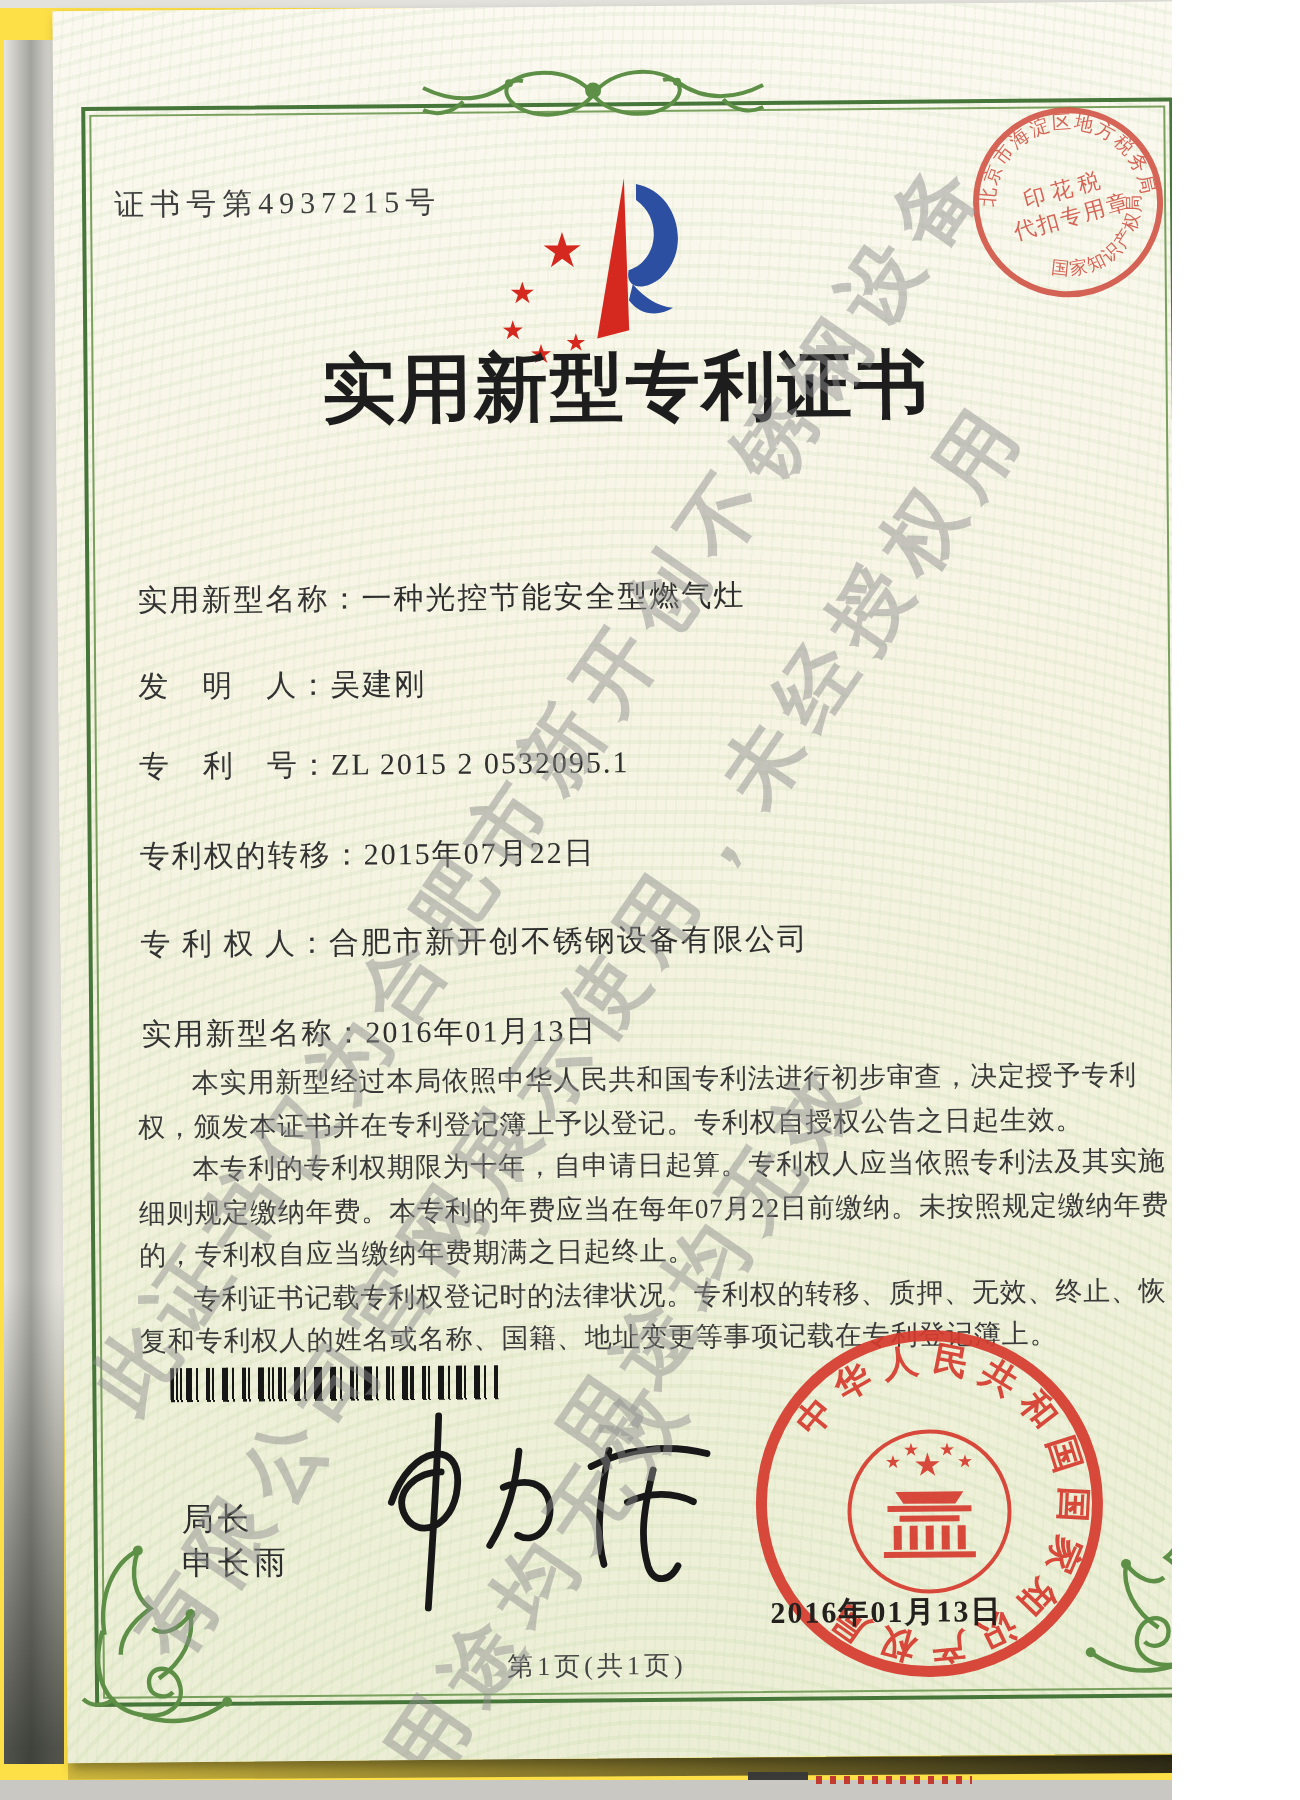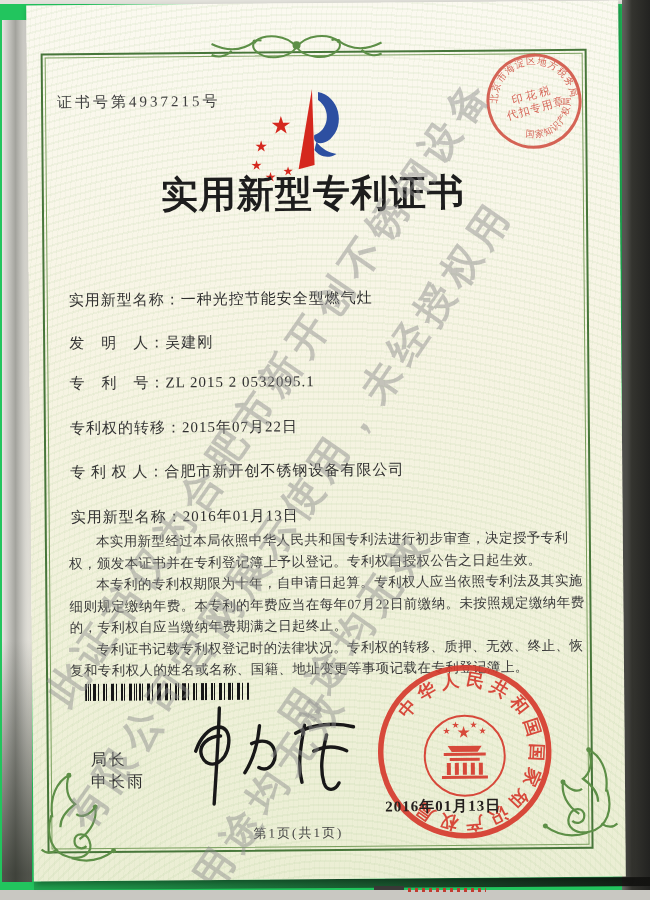--- a/index.html
+++ b/index.html
@@ -1,16 +1,16 @@
 <!DOCTYPE html>
 <html><head>
 <meta charset="utf-8">
 <style>
   html,body{margin:0;padding:0;background:#fff;}
-  .scan{position:relative;width:650px;height:900px;overflow:hidden;background:#22c55e;
+  .scan{position:relative;width:586px;height:900px;overflow:hidden;background:#fde047;
         font-family:"Liberation Serif","DejaVu Serif",serif;}
   .top-strip{position:absolute;left:0;top:0;width:650px;height:4px;background:#e3e2dc;}
   .left-band{position:absolute;left:2px;top:20px;width:30px;height:862px;
     background:linear-gradient(180deg,rgba(0,0,0,0) 72%,rgba(30,34,26,.75) 99%),
                linear-gradient(90deg,#e6e5e0 0%,#a3a39d 45%,#cfcec8 72%,#f3f1e8 100%);}
   .right-strip{position:absolute;left:622px;top:0;width:28px;height:893px;
     background:linear-gradient(90deg,#6a6a66,#34342f 35%,#232321);}
   .bottom-strip{position:absolute;left:0;top:890px;width:650px;height:10px;background:#c9c8c2;}
   .bottom-wedge{position:absolute;left:34px;top:879px;width:616px;height:9px;transform:rotate(-.35deg);
     background:linear-gradient(90deg,rgba(25,25,22,.2),rgba(18,18,16,.95));}

